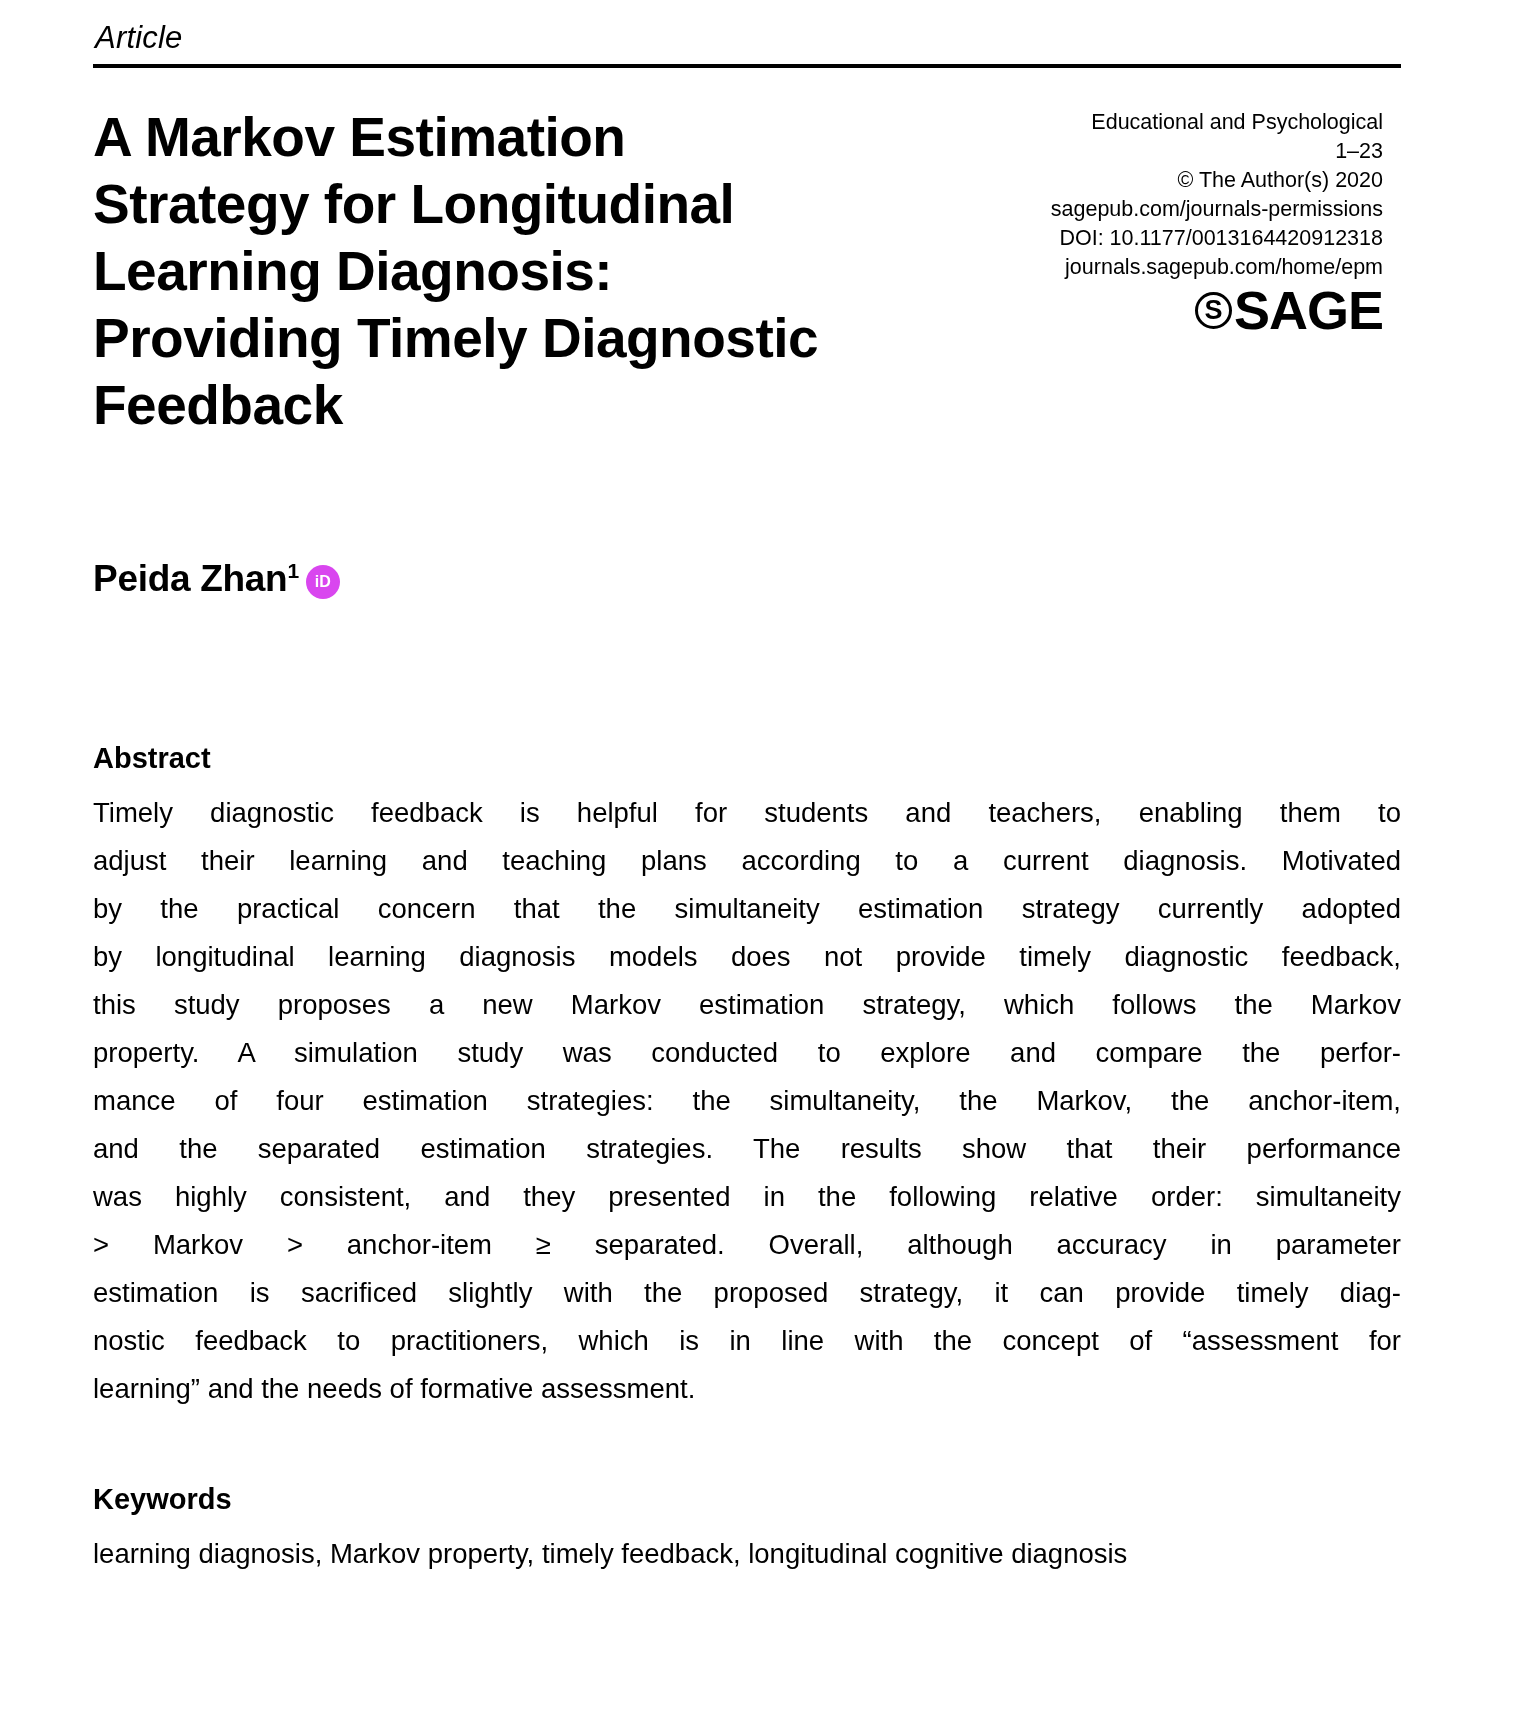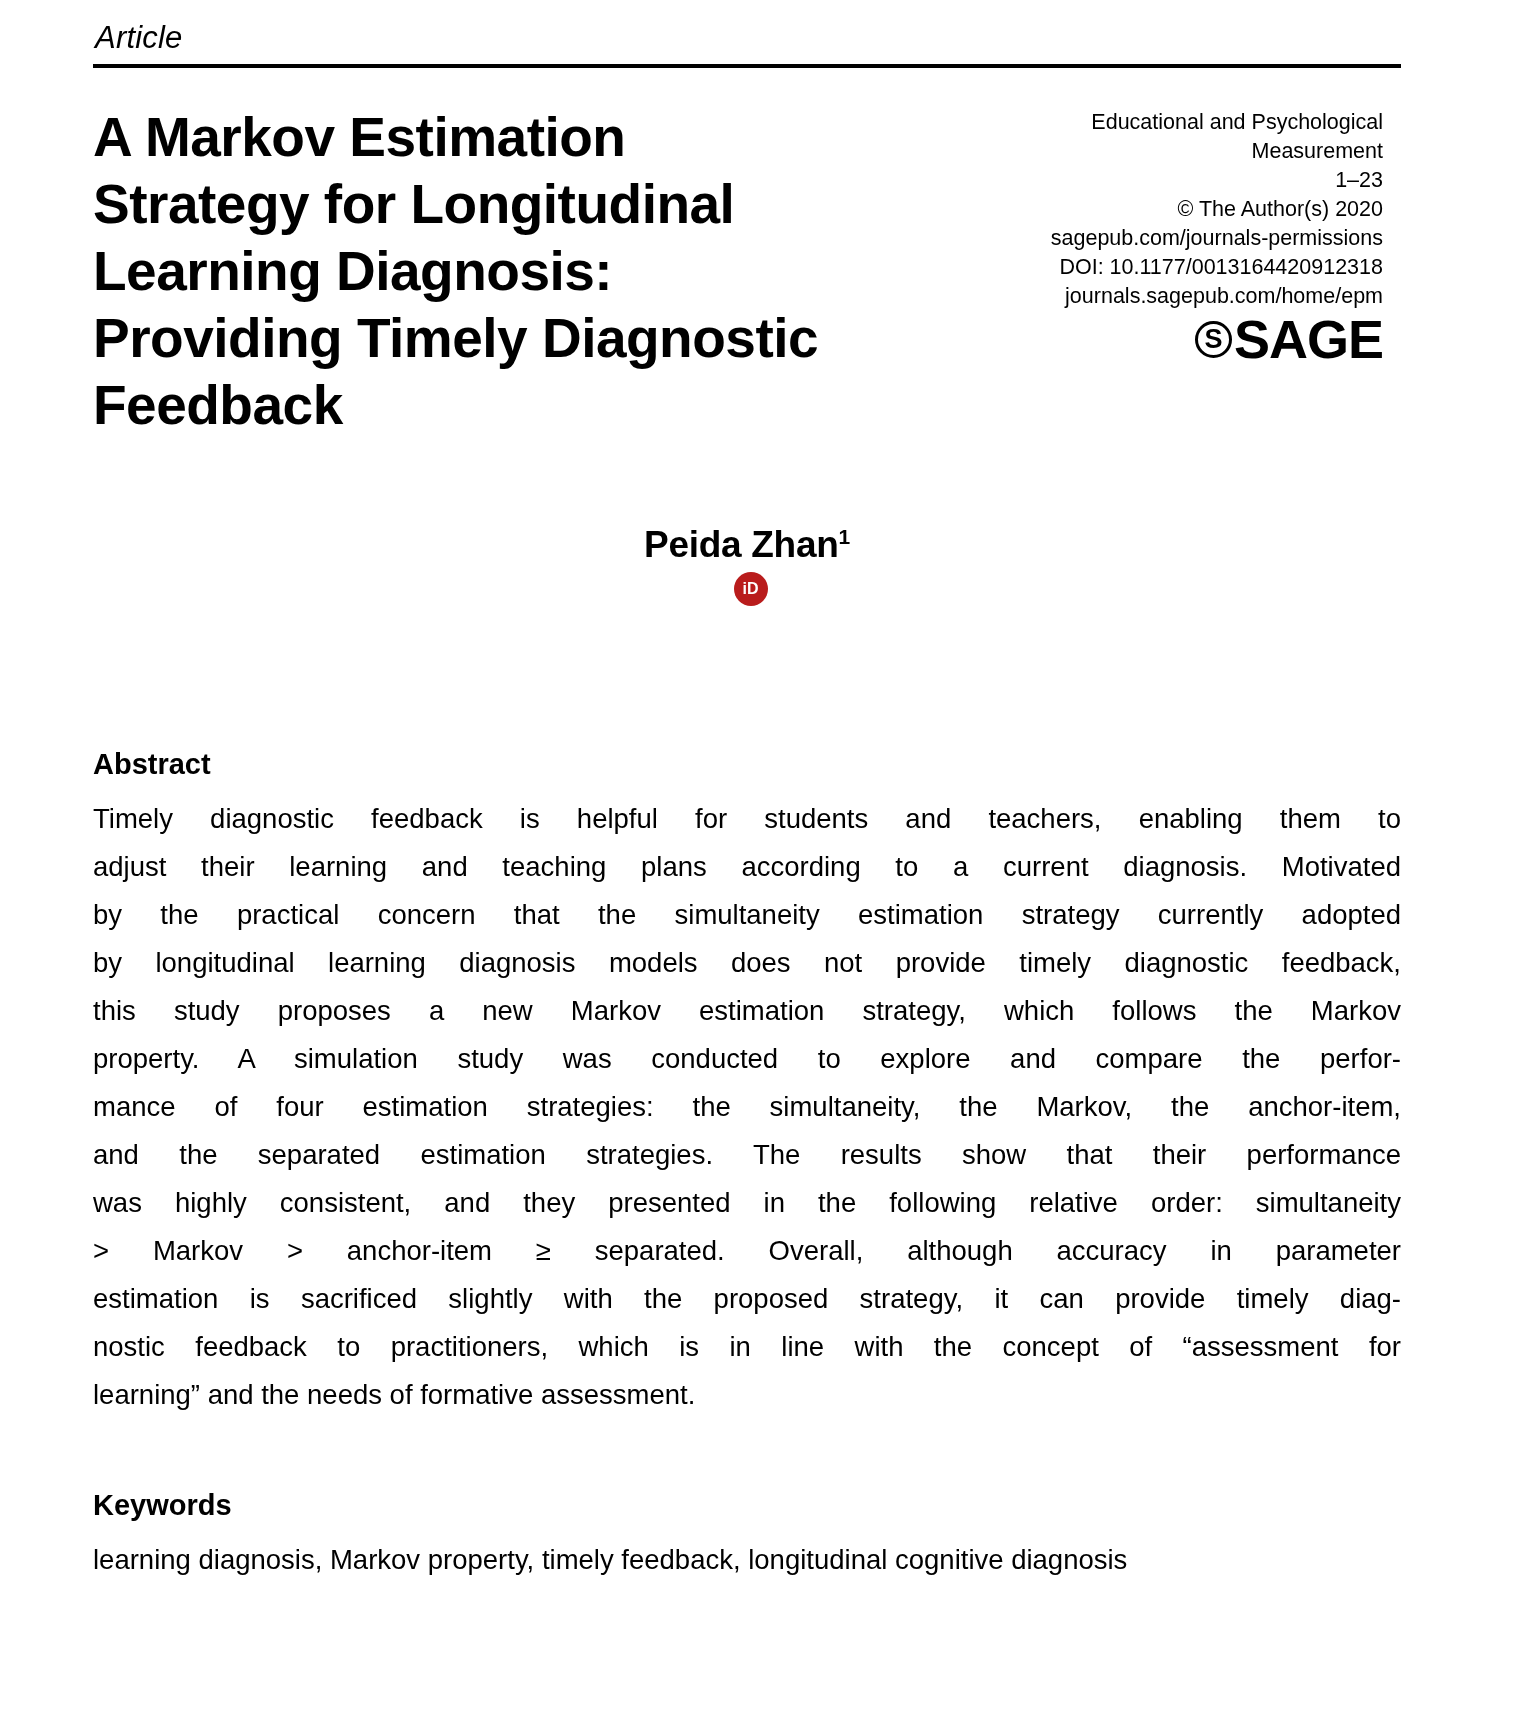--- a/index.html
+++ b/index.html
@@ -64,24 +64,23 @@
     margin-right:2px;
   }
   .sage-word {
     font-size:54px;
     font-weight:700;
     letter-spacing:-1px;
   }
 
   
   .author-row {
-    margin-top:85px;
+    margin-top:119px;
     display:flex;
     align-items:center;
-    flex-direction:column;
   }
   .author-name {
     font-size:37px;
     font-weight:700;
     letter-spacing:-0.3px;
   }
   .author-sup {
     font-size:21px;
     font-weight:700;
     vertical-align:super;
@@ -143,37 +142,36 @@
     <h1 class="title">
       <span>A Markov Estimation</span><br>
       <span>Strategy for Longitudinal</span><br>
       <span>Learning Diagnosis:</span><br>
       <span>Providing Timely Diagnostic</span><br>
       <span>Feedback</span>
     </h1>
 
     <div class="journal-info">
       <div class="line">Educational and Psychological</div>
-      <div class="line">Measurement</div>
       <div class="line">1–23</div>
       <div class="line">© The Author(s) 2020</div>
       <div class="line">sagepub.com/journals-permissions</div>
       <div class="line">DOI: 10.1177/0013164420912318</div>
       <div class="line">journals.sagepub.com/home/epm</div>
       <div class="sage-logo">
         <span class="sage-s">S</span>
         <span class="sage-word">SAGE</span>
       </div>
     </div>
 
   </div>
 
   <div class="author-row">
     <span class="author-name"><span>Peida Zhan</span><span class="author-sup">1</span></span>
-    <span class="orcid-icon" style="background: #b91c1c;">iD</span>
+    <span class="orcid-icon" style="background: #d946ef;">iD</span>
   </div>
 
   <h2 class="abstract-heading">Abstract</h2>
 
   <div class="abstract-body">
     <div class="just-line">Timely diagnostic feedback is helpful for students and teachers, enabling them to</div>
     <div class="just-line">adjust their learning and teaching plans according to a current diagnosis. Motivated</div>
     <div class="just-line">by the practical concern that the simultaneity estimation strategy currently adopted</div>
     <div class="just-line">by longitudinal learning diagnosis models does not provide timely diagnostic feedback,</div>
     <div class="just-line">this study proposes a new Markov estimation strategy, which follows the Markov</div>

